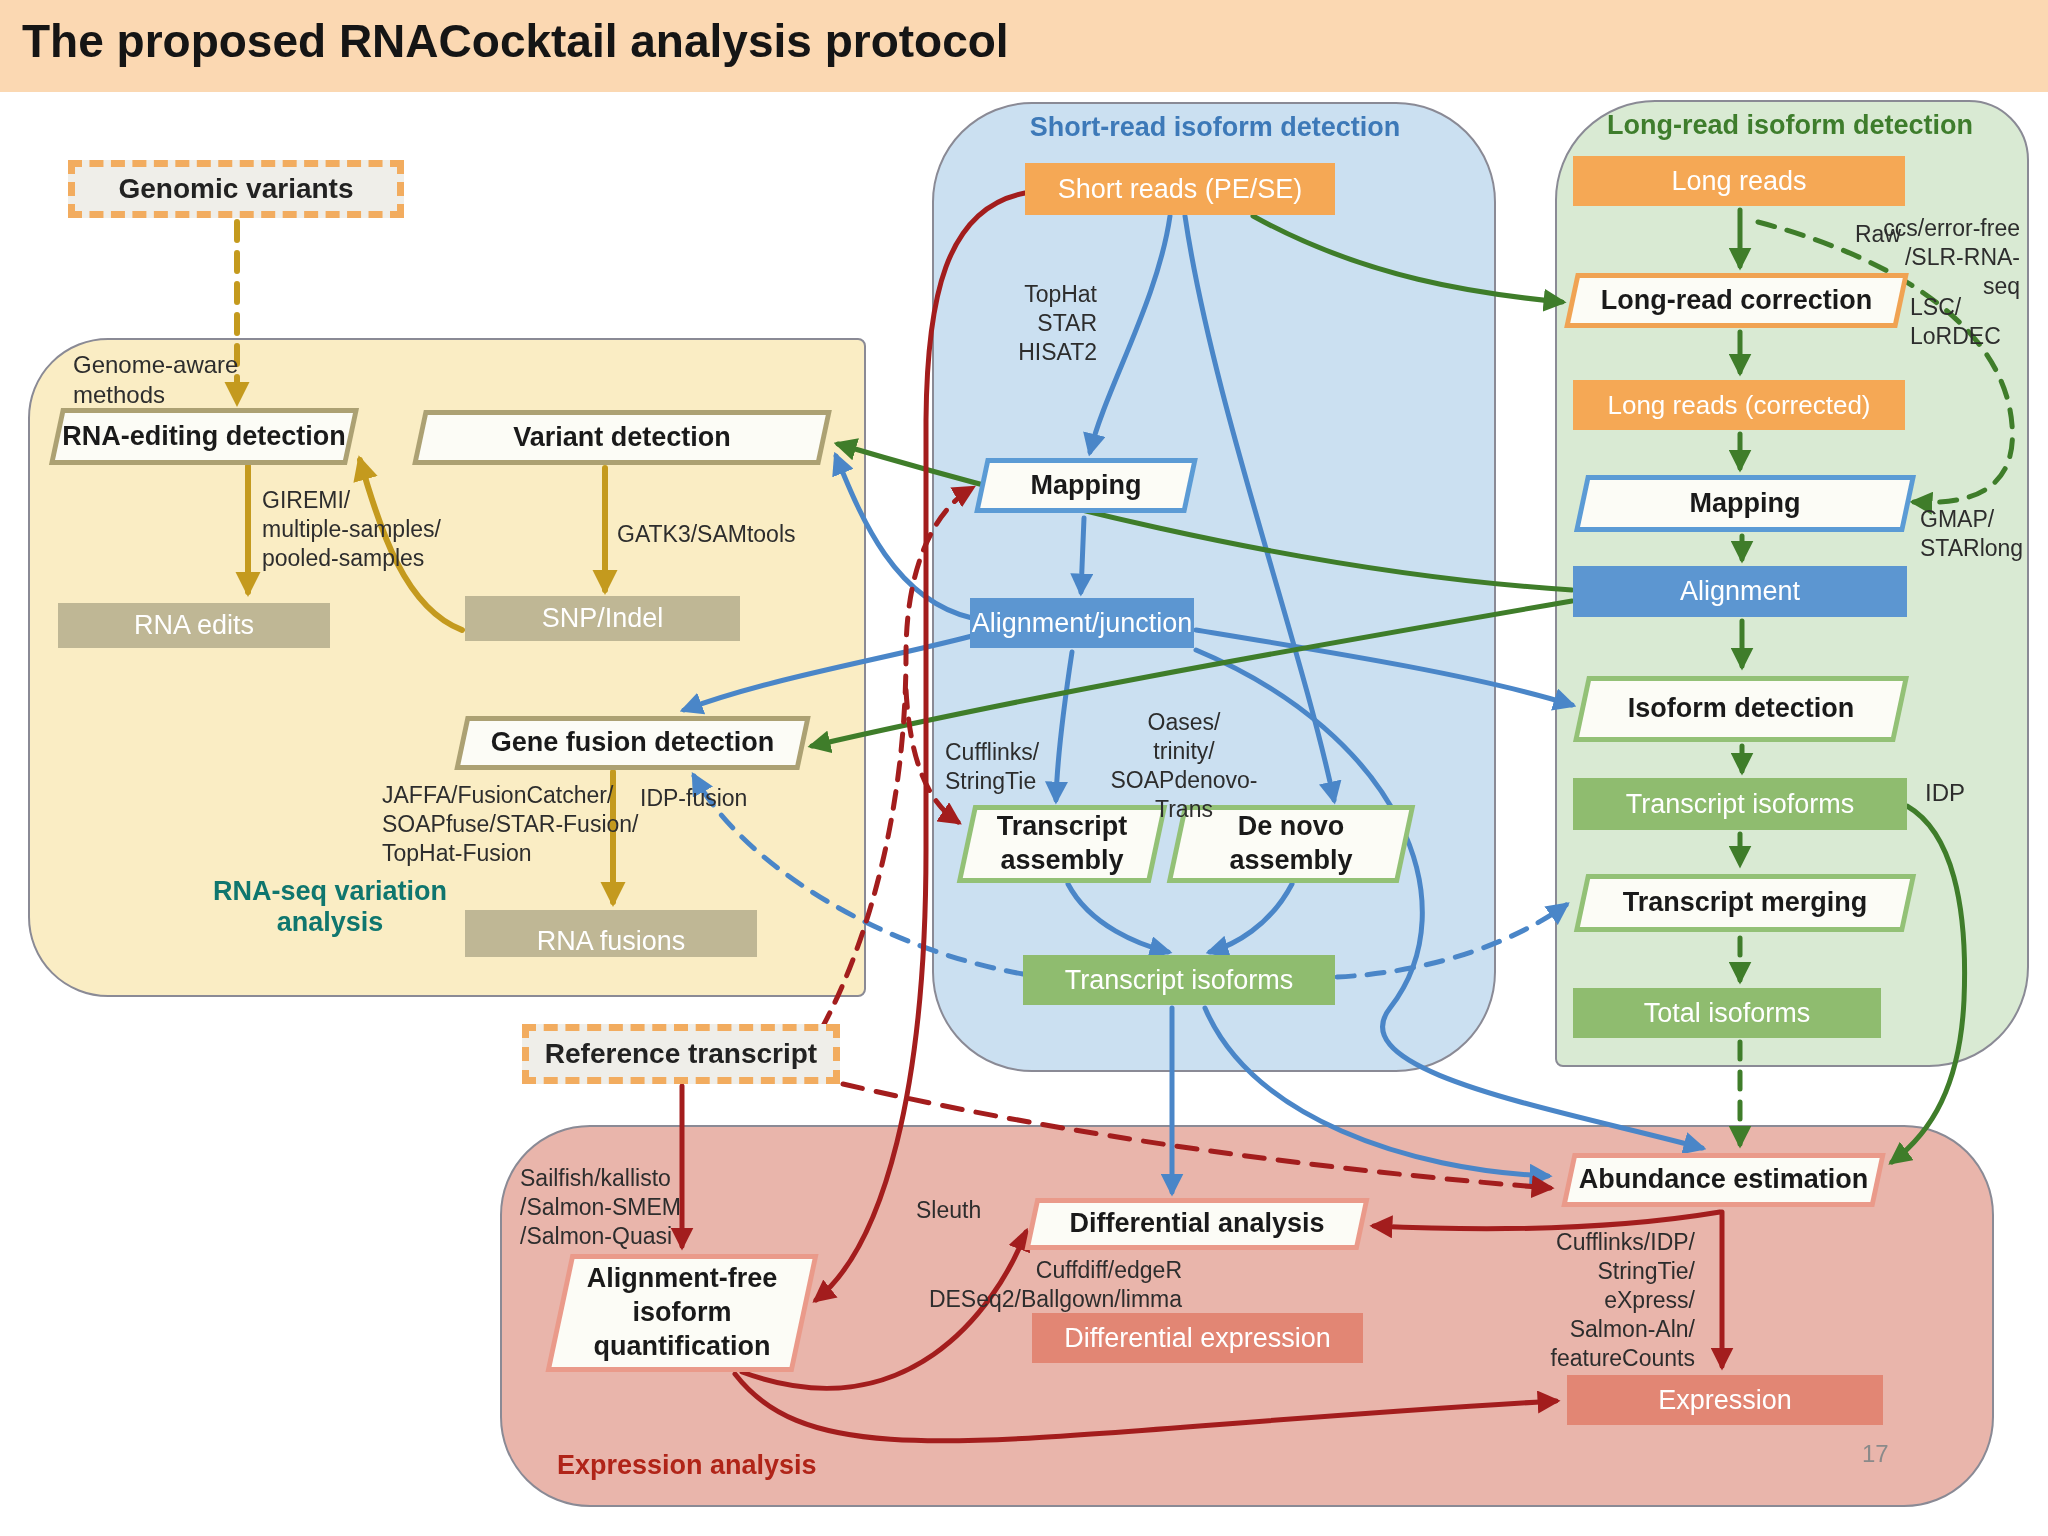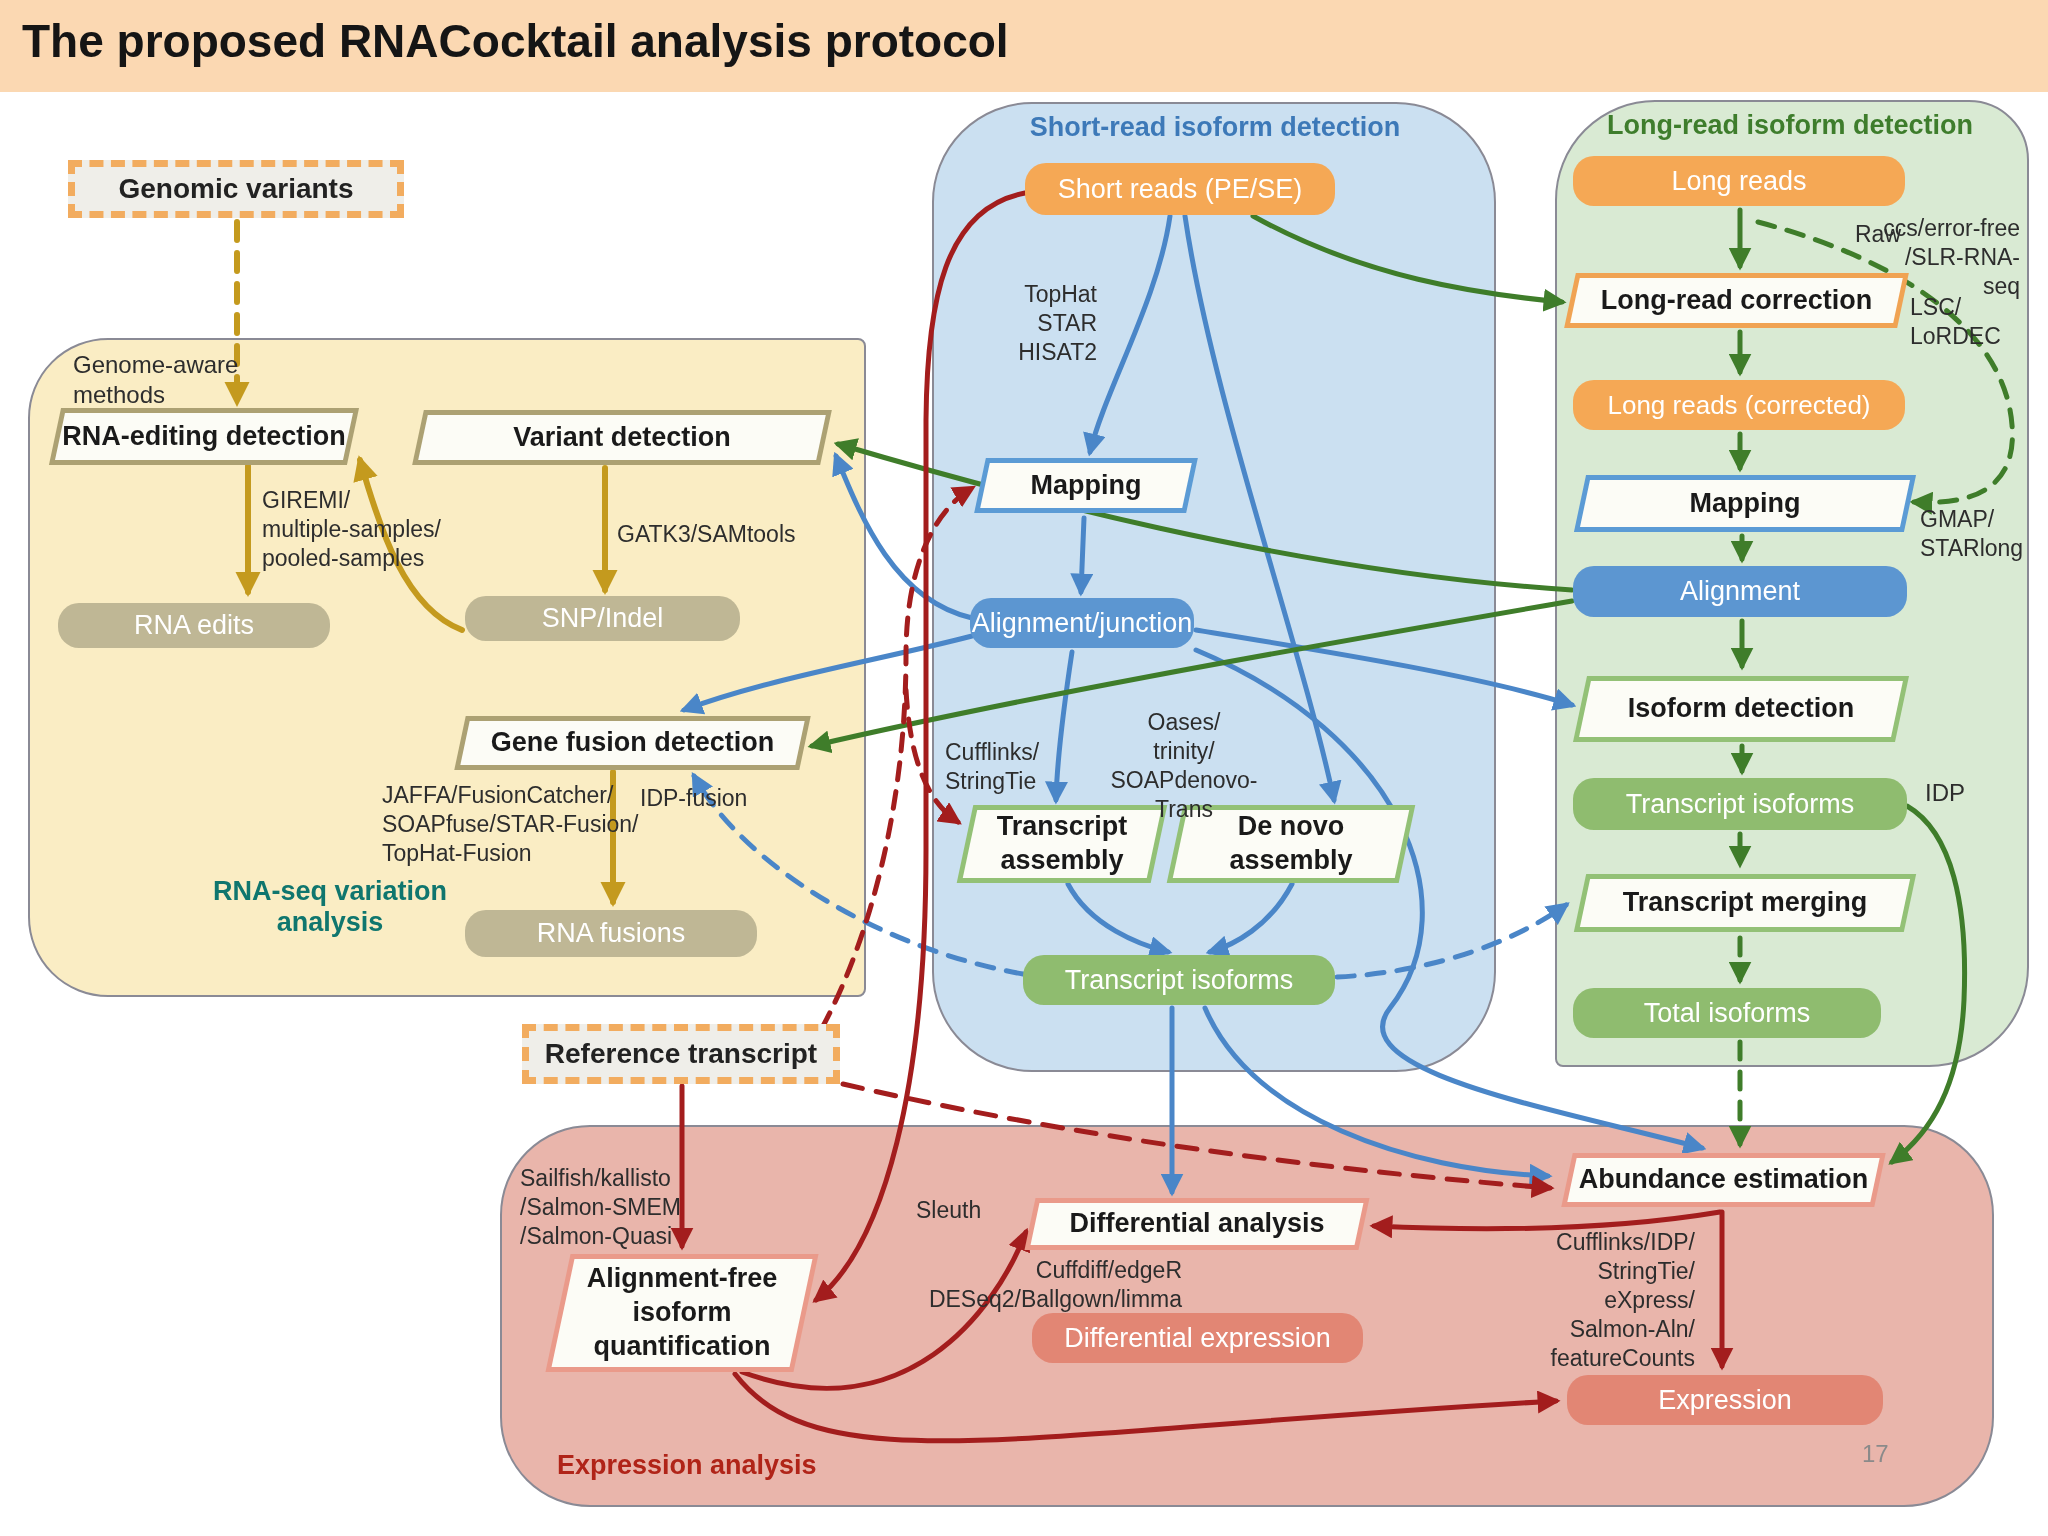--- a/index.html
+++ b/index.html
@@ -12,21 +12,21 @@
   .region{position:absolute;border:2px solid #8a8a95;}
   #region-variation{left:28px;top:338px;width:834px;height:655px;border-radius:80px 8px 8px 80px;background:#FAEDC4;}
   #region-shortread{left:932px;top:102px;width:560px;height:966px;border-radius:100px;background:#CBE0F1;}
   #region-longread{left:1555px;top:100px;width:470px;height:963px;border-radius:100px 60px 100px 8px;background:#D9EAD3;}
   #region-expression{left:500px;top:1125px;width:1490px;height:378px;border-radius:90px;background:#E9B5AB;}
   .region-header{position:absolute;font-weight:bold;font-size:27px;white-space:pre-line;text-align:center;}
   
   #arrows{position:absolute;left:0;top:0;z-index:2;}
   
   .solid{position:absolute;z-index:3;display:flex;align-items:center;justify-content:center;
-         color:#fff;font-size:27px;white-space:pre-line;text-align:center;border-radius:21px;}
+         color:#fff;font-size:27px;white-space:pre-line;text-align:center;}
   .tan{background:#BFB795;} .orange{background:#F5A855;} .sblue{background:#5C96D1;}
   .sgreen{background:#8FBC6F;} .ssalmon{background:#E28674;}
   .para{position:absolute;z-index:3;transform:skewX(-12deg);}
   .para .pfill{position:absolute;inset:5px;background:#FCFCF6;}
   .para .plbl{position:absolute;inset:0;display:flex;align-items:center;justify-content:center;
         transform:skewX(12deg);font-weight:bold;color:#1a1a1a;font-size:27px;
         white-space:pre-line;text-align:center;line-height:1.25;}
   .b-khaki{background:#ACA173;} .b-blue{background:#5B9BD5;} .b-green{background:#93C176;}
   .b-orange{background:#F0A353;} .b-salmon{background:#EA9A8A;}
   .dashedbox{position:absolute;z-index:3;border:7px dashed #F2AC5F;background:#EFEEE9;
@@ -147,21 +147,21 @@
     <span>RNA edits</span>
   </div>
   <div class="solid tan" style="left:465px;top:596px;width:275px;height:45px;">
     <span>SNP/Indel</span>
   </div>
   <div class="para" style="left:460px;top:716px;width:345px;height:54px;">
     <span class="b-khaki" style="position:absolute;inset:0;"></span>
     <span class="pfill"></span>
     <span class="plbl">Gene fusion detection</span>
   </div>
-  <div class="solid tan" style="left:465px;top:910px;width:292px;height:47px;">
+  <div class="solid tan" style="left:465px;top:910px;width:292px;height:47px;align-items:flex-end;">
     <span>RNA fusions</span>
   </div>
   <div class="lbl" style="left:262px;top:486px;">GIREMI/
 multiple-samples/
 pooled-samples</div>
   <div class="lbl" style="left:617px;top:520px;">GATK3/SAMtools</div>
   <div class="lbl" style="left:382px;top:781px;">JAFFA/FusionCatcher/
 SOAPfuse/STAR-Fusion/
 TopHat-Fusion</div>
   <div class="lbl" style="left:640px;top:784px;">IDP-fusion</div>

